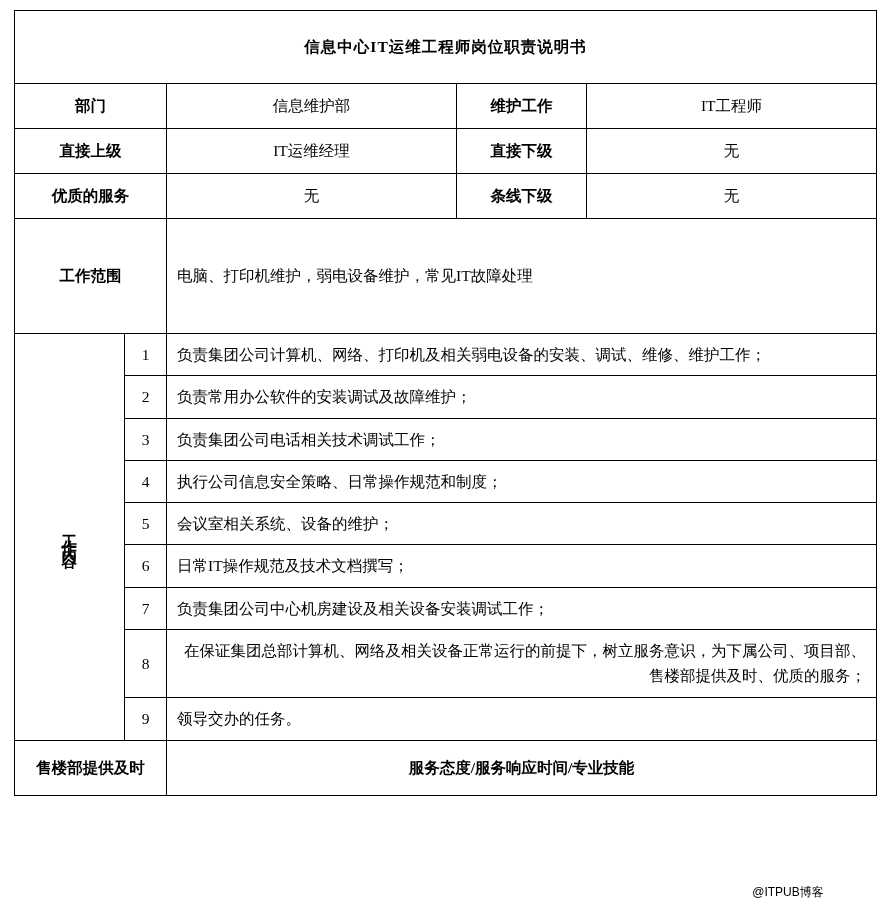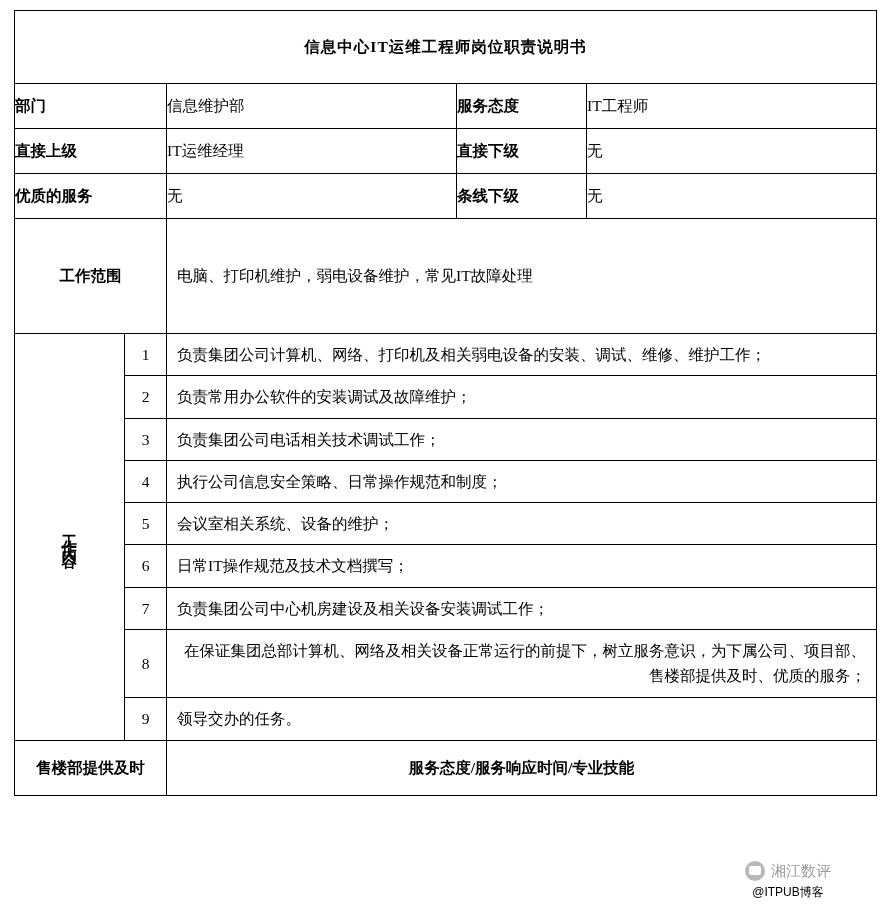--- a/index.html
+++ b/index.html
@@ -36,27 +36,28 @@
   }
   .title-cell {
     text-align: center;
     font-size: 26px;
     font-weight: bold;
     letter-spacing: 1px;
     height: 60px;
     padding: 6px 1px !important;
   }
   .lbl {
-    text-align: left;
+    text-align: center;
     font-weight: bold;
     font-size: 16px;
     height: 44px;
     white-space: nowrap;
   }
   .val {
+    text-align: center;
     font-size: 15.5px;
     height: 44px;
   }
   .scope-label {
     text-align: center;
     font-weight: bold;
     font-size: 16px;
     vertical-align: middle;
     white-space: nowrap;
   }
@@ -163,21 +164,21 @@
       <col style="width:290px">
     </colgroup>
     <tbody>
       <tr>
         <td class="title-cell" colspan="5">信息中心IT运维工程师岗位职责说明书</td>
       </tr>
 
       <tr>
         <td class="lbl" colspan="2">部门</td>
         <td class="val">信息维护部</td>
-        <td class="lbl">服务态度</td>
+        <td class="lbl">维护工作</td>
         <td class="val">IT工程师</td>
       </tr>
 
       <tr>
         <td class="lbl" colspan="2">直接上级</td>
         <td class="val">IT运维经理</td>
         <td class="lbl">直接下级</td>
         <td class="val">无</td>
       </tr>
 
@@ -232,20 +233,16 @@
       </tr>
 
       <tr>
         <td class="kpi-label" colspan="2">售楼部提供及时</td>
         <td class="kpi-val" colspan="3">服务态度/服务响应时间/专业技能</td>
       </tr>
     </tbody>
   </table>
 
   <div class="watermark">
-    <div class="wm-row">
-      <span class="wm-logo"></span>
-      <span>湘江数评</span>
-    </div>
     <div class="wm-sub">@ITPUB博客</div>
   </div>
 
 </div>
 
 </body></html>

